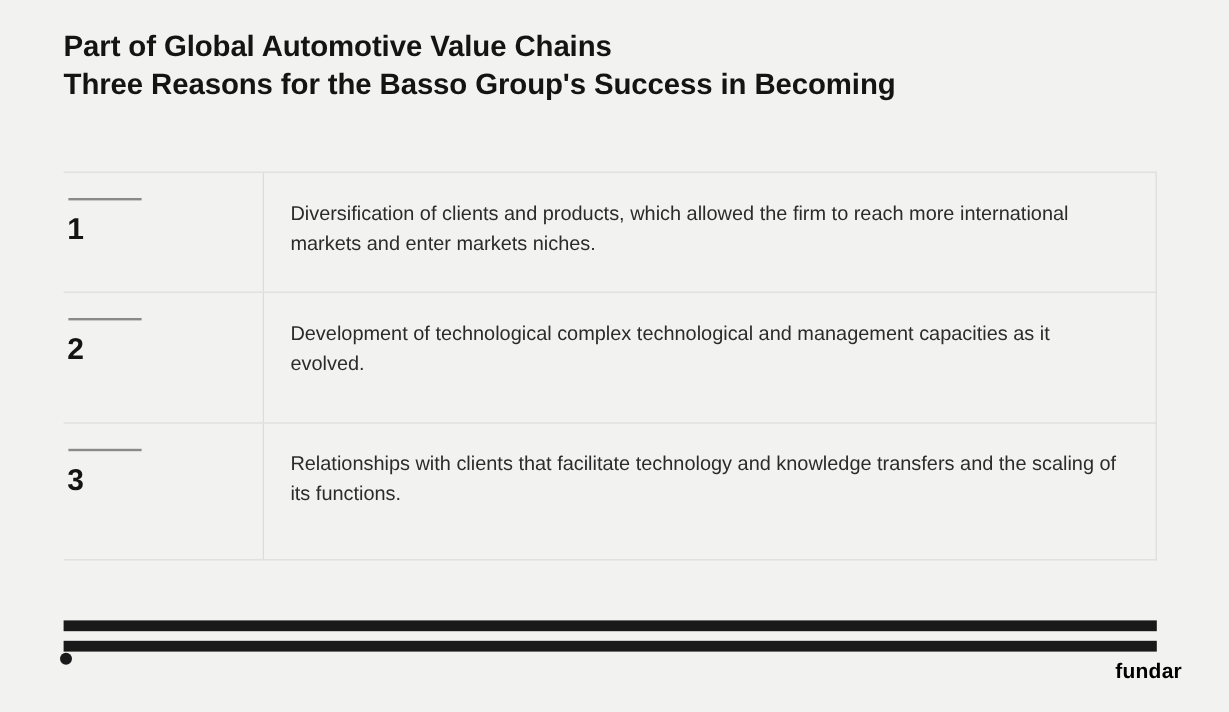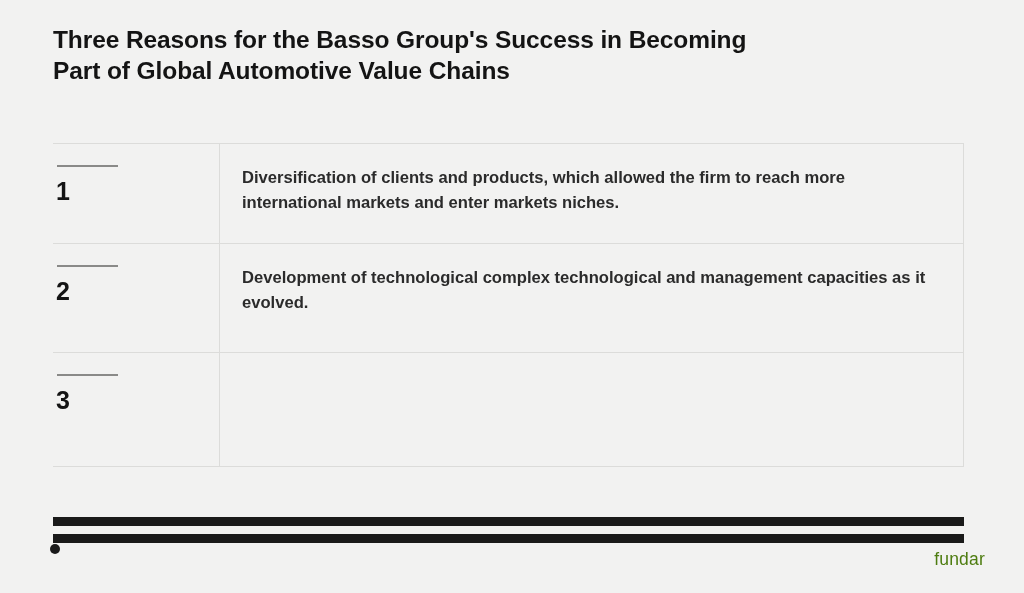--- a/index.html
+++ b/index.html
@@ -81,21 +81,20 @@
     font-size: 25px;
     font-weight: bold;
     line-height: 30px;
     color: #141414;
   }
 
   .text-cell {
     flex: 1 1 auto;
     box-sizing: border-box;
     padding: 21px 24px 0 22px;
-    font-weight: bold;
   }
   .reason-text {
     font-size: 16.6px;
     line-height: 25px;
     color: #2b2b2b;
     max-width: 690px;
   }
 
   
   .footer {
@@ -121,33 +120,33 @@
     width: 10px;
     height: 10px;
     border-radius: 50%;
     background: #1a1a1a;
   }
   .brand {
     position: absolute;
     right: 39px;
     top: 549px;
     font-size: 17.5px;
-    font-weight: normal;
+    font-weight: bold;
     letter-spacing: 0.2px;
-    color: #4d7c0f;
+    color: #000000;
   }
 </style>
 </head>
 <body>
 
 <div class="page">
 
   <div class="title-block">
+    <div class="title-line">Part of Global Automotive Value Chains</div>
     <div class="title-line">Three Reasons for the Basso Group's Success in Becoming</div>
-    <div class="title-line">Part of Global Automotive Value Chains</div>
   </div>
 
   <div class="reasons-table">
 
     <div class="reason-row r1">
       <div class="num-cell">
         <div class="num-rule"></div>
         <div class="num-label">1</div>
       </div>
       <div class="text-cell">
@@ -163,20 +162,23 @@
       <div class="text-cell">
         <div class="reason-text">Development of technological complex technological and management capacities as it evolved.</div>
       </div>
     </div>
 
     <div class="reason-row r3">
       <div class="num-cell">
         <div class="num-rule"></div>
         <div class="num-label">3</div>
       </div>
+      <div class="text-cell">
+        <div class="reason-text">Relationships with clients that facilitate technology and knowledge transfers and the scaling of its functions.</div>
+      </div>
     </div>
 
   </div>
 
   <div class="footer">
     <div class="bar bar-top"></div>
     <div class="bar bar-bottom"></div>
   </div>
   <div class="footer-dot"></div>
   <div class="brand">fundar</div>

